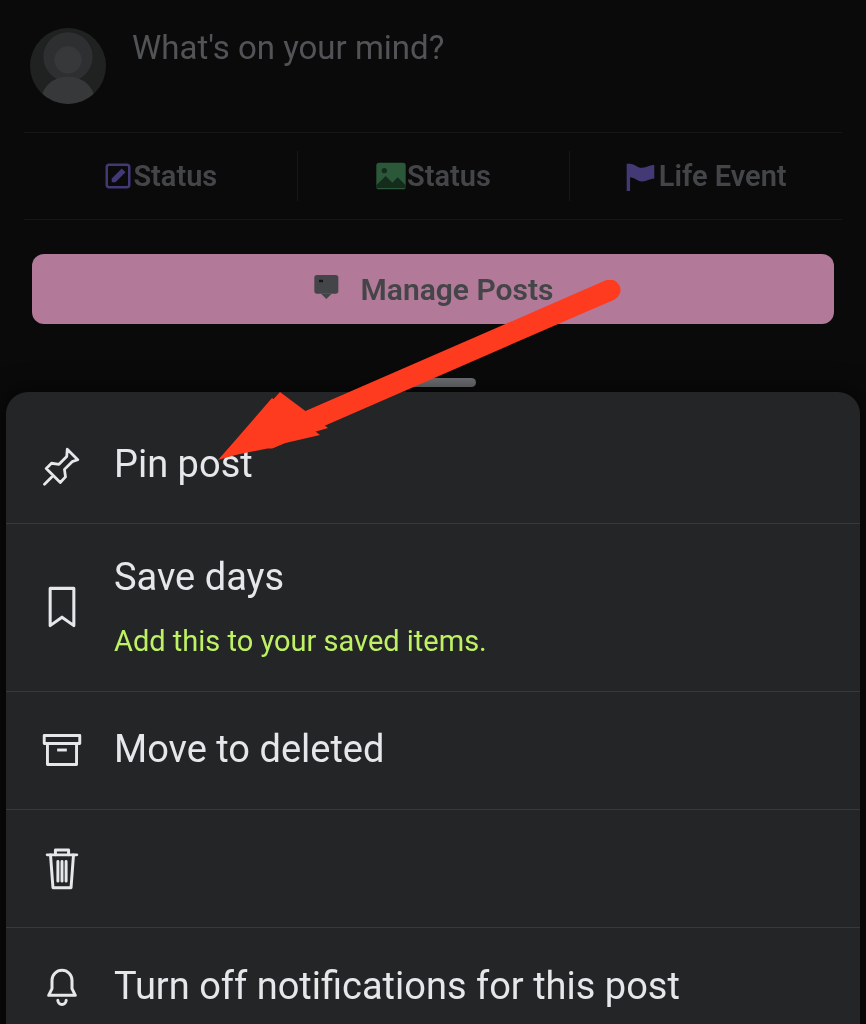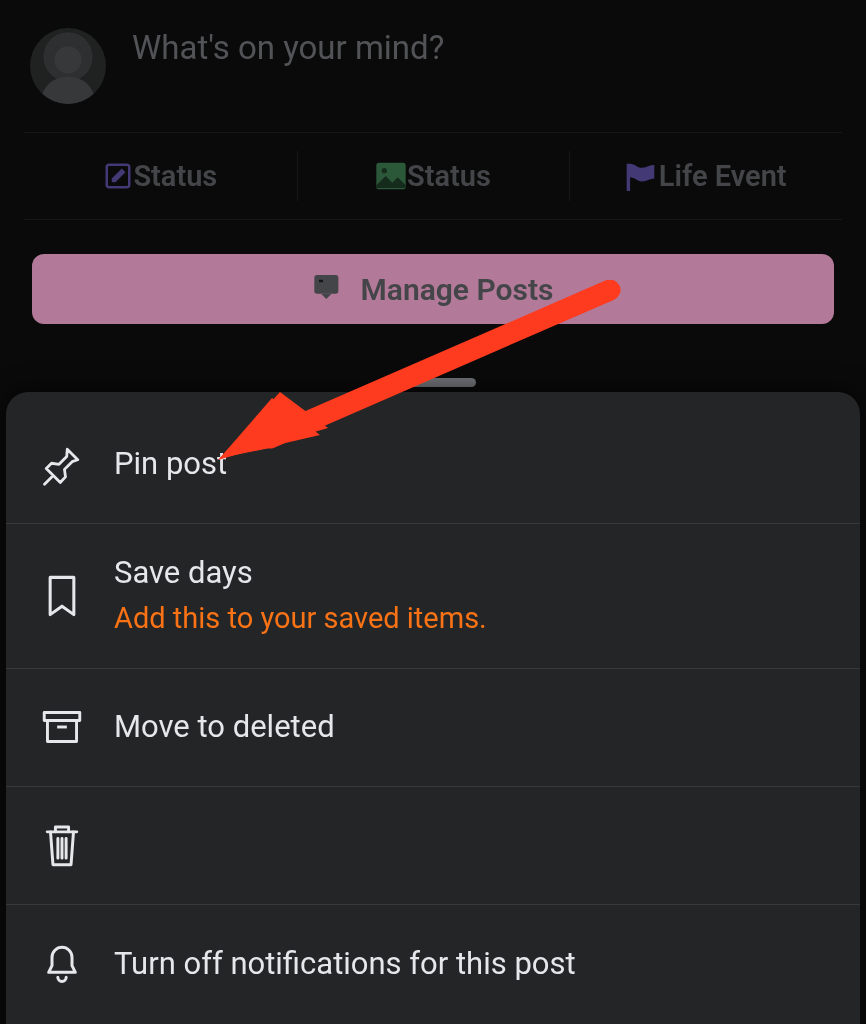--- a/index.html
+++ b/index.html
@@ -119,30 +119,30 @@
   .menu-item:last-child { border-bottom: none; }
   .menu-icon {
     width: 44px;
     display:flex;
     align-items:center;
     justify-content:center;
     flex-shrink:0;
   }
   .menu-text .title {
     color: #e6e7ea;
-    font-size: 31px;
+    font-size: 38px;
     font-weight: 400;
     line-height: 1.25;
   }
   .menu-text .subtitle {
-    color: #f97316;
+    color: #bef264;
     font-size: 29px;
     font-weight: 400;
     line-height: 1.35;
-    margin-top: 6px;
+    margin-top: 20px;
   }
 
   
   .annotation-arrow {
     position: absolute;
     left: 200px;
     top: 280px;
     width: 430px;
     height: 200px;
     pointer-events: none;

